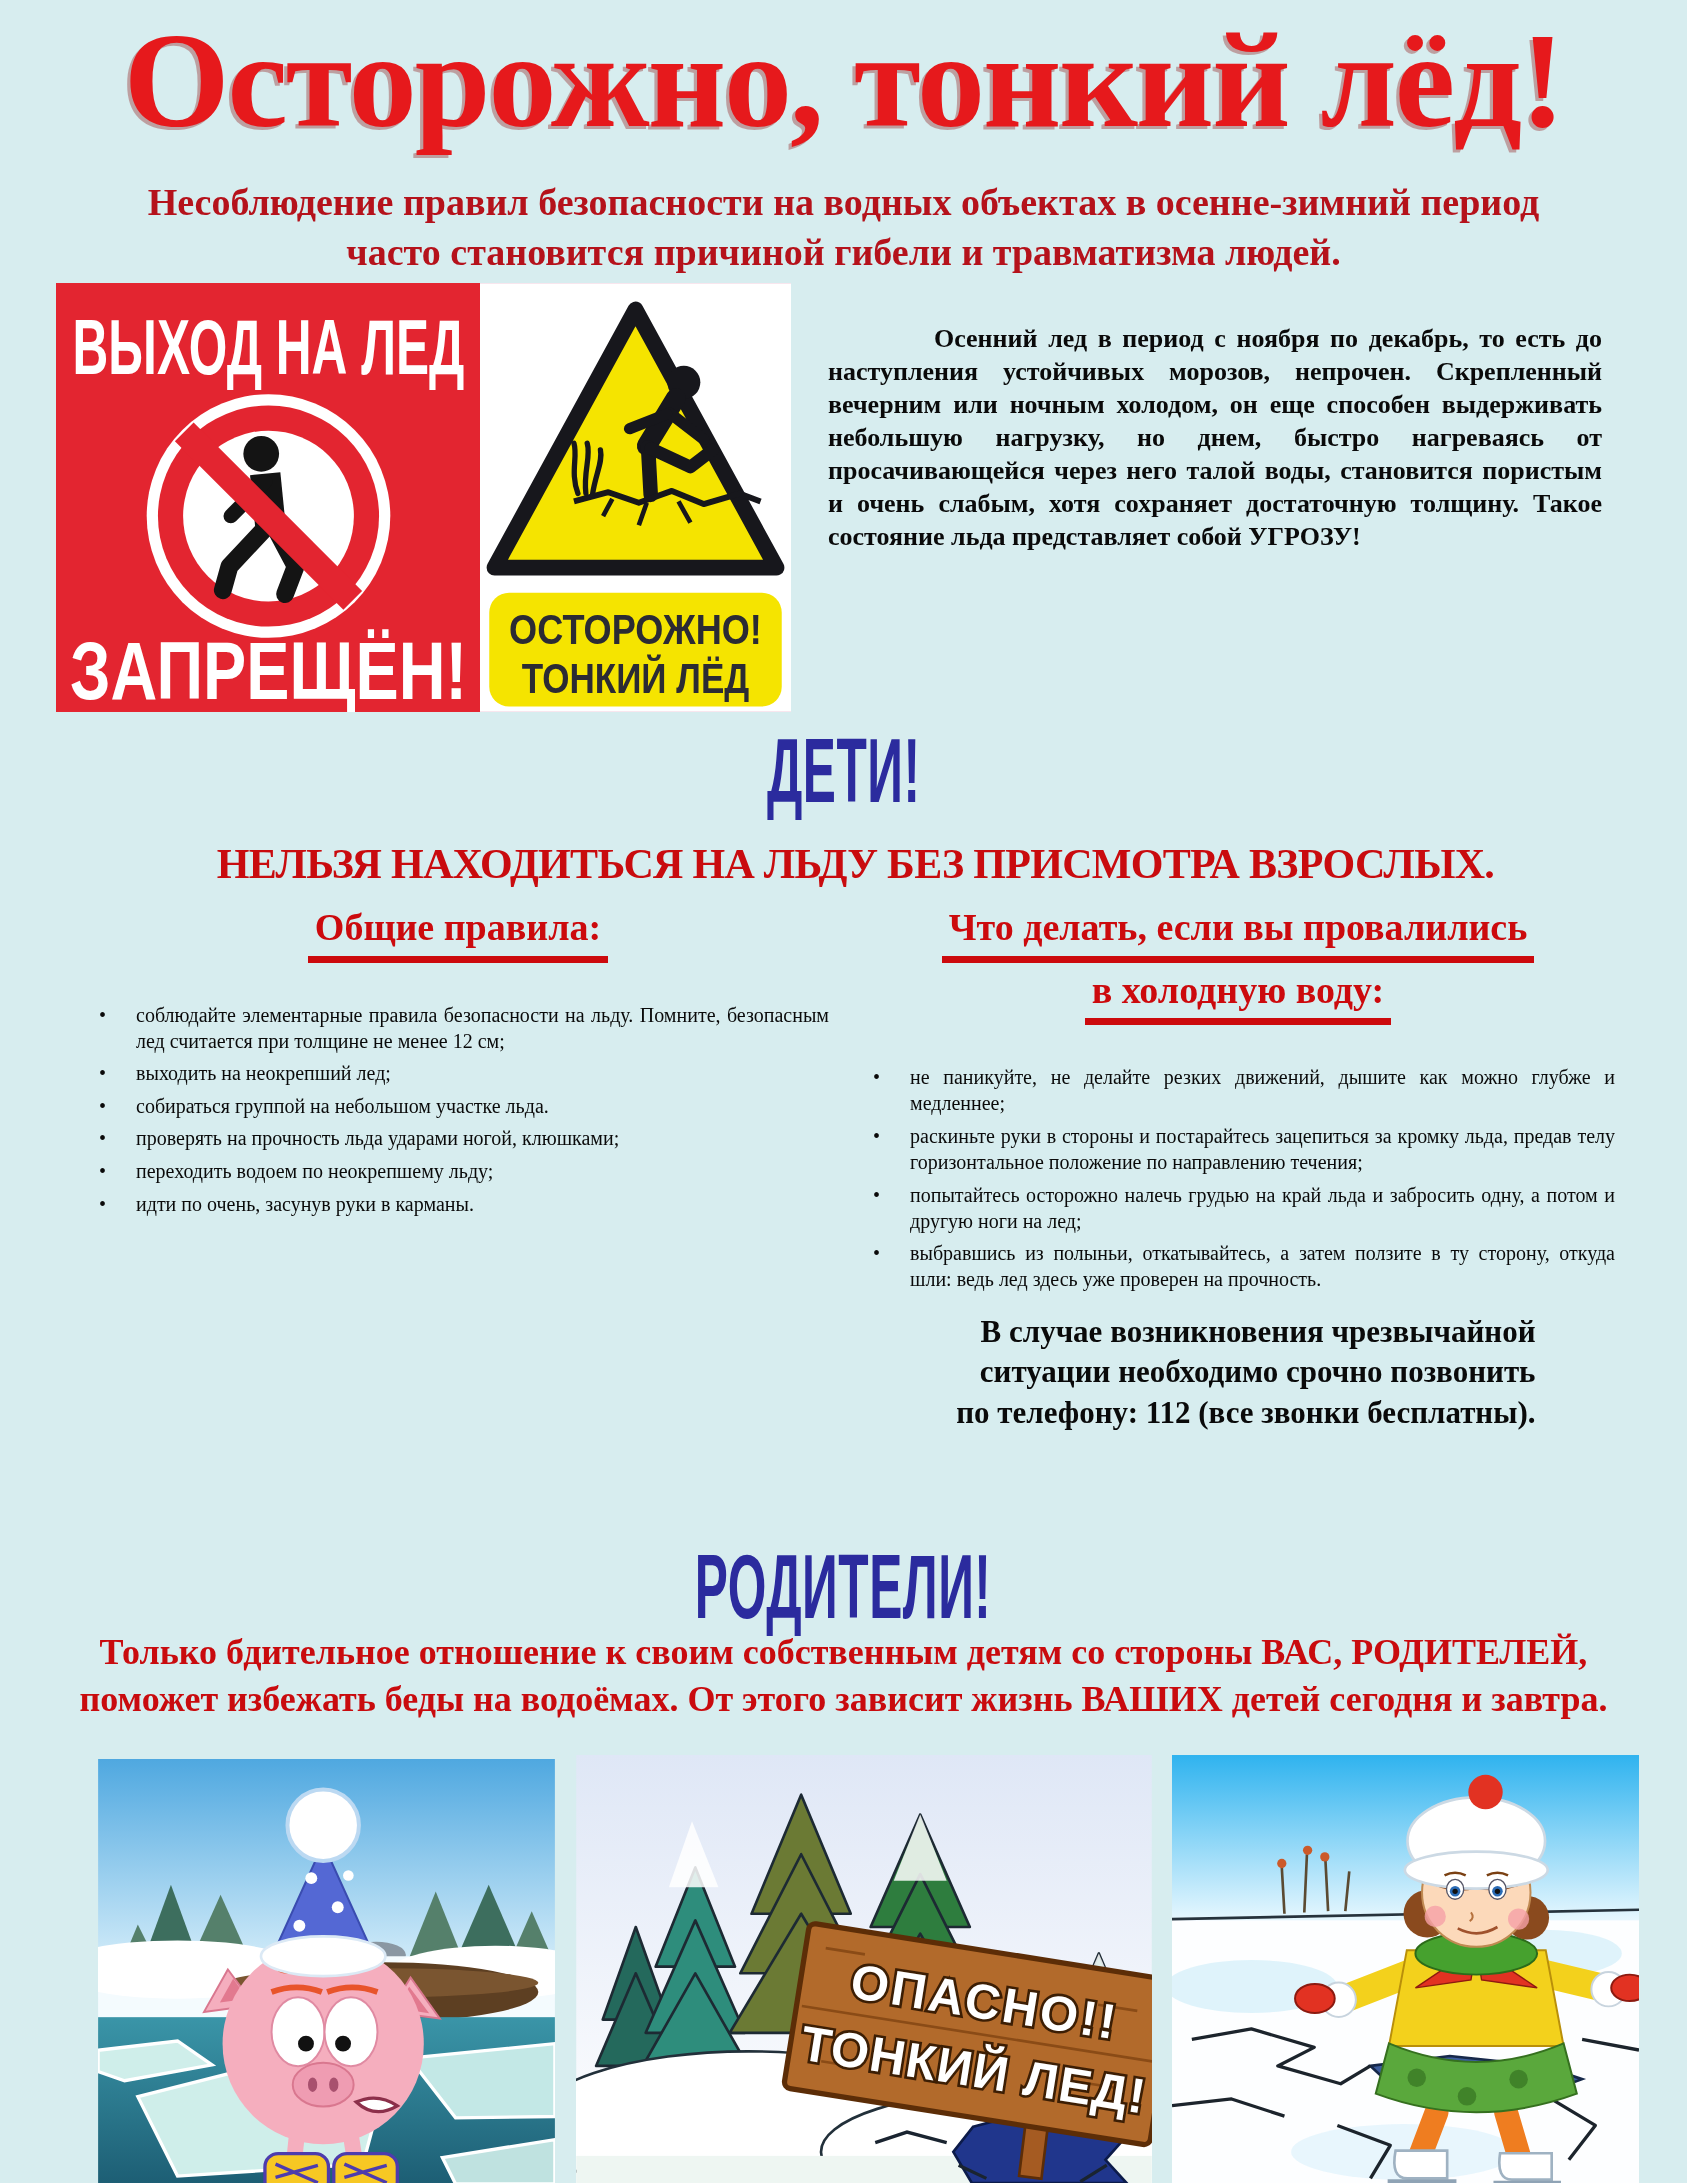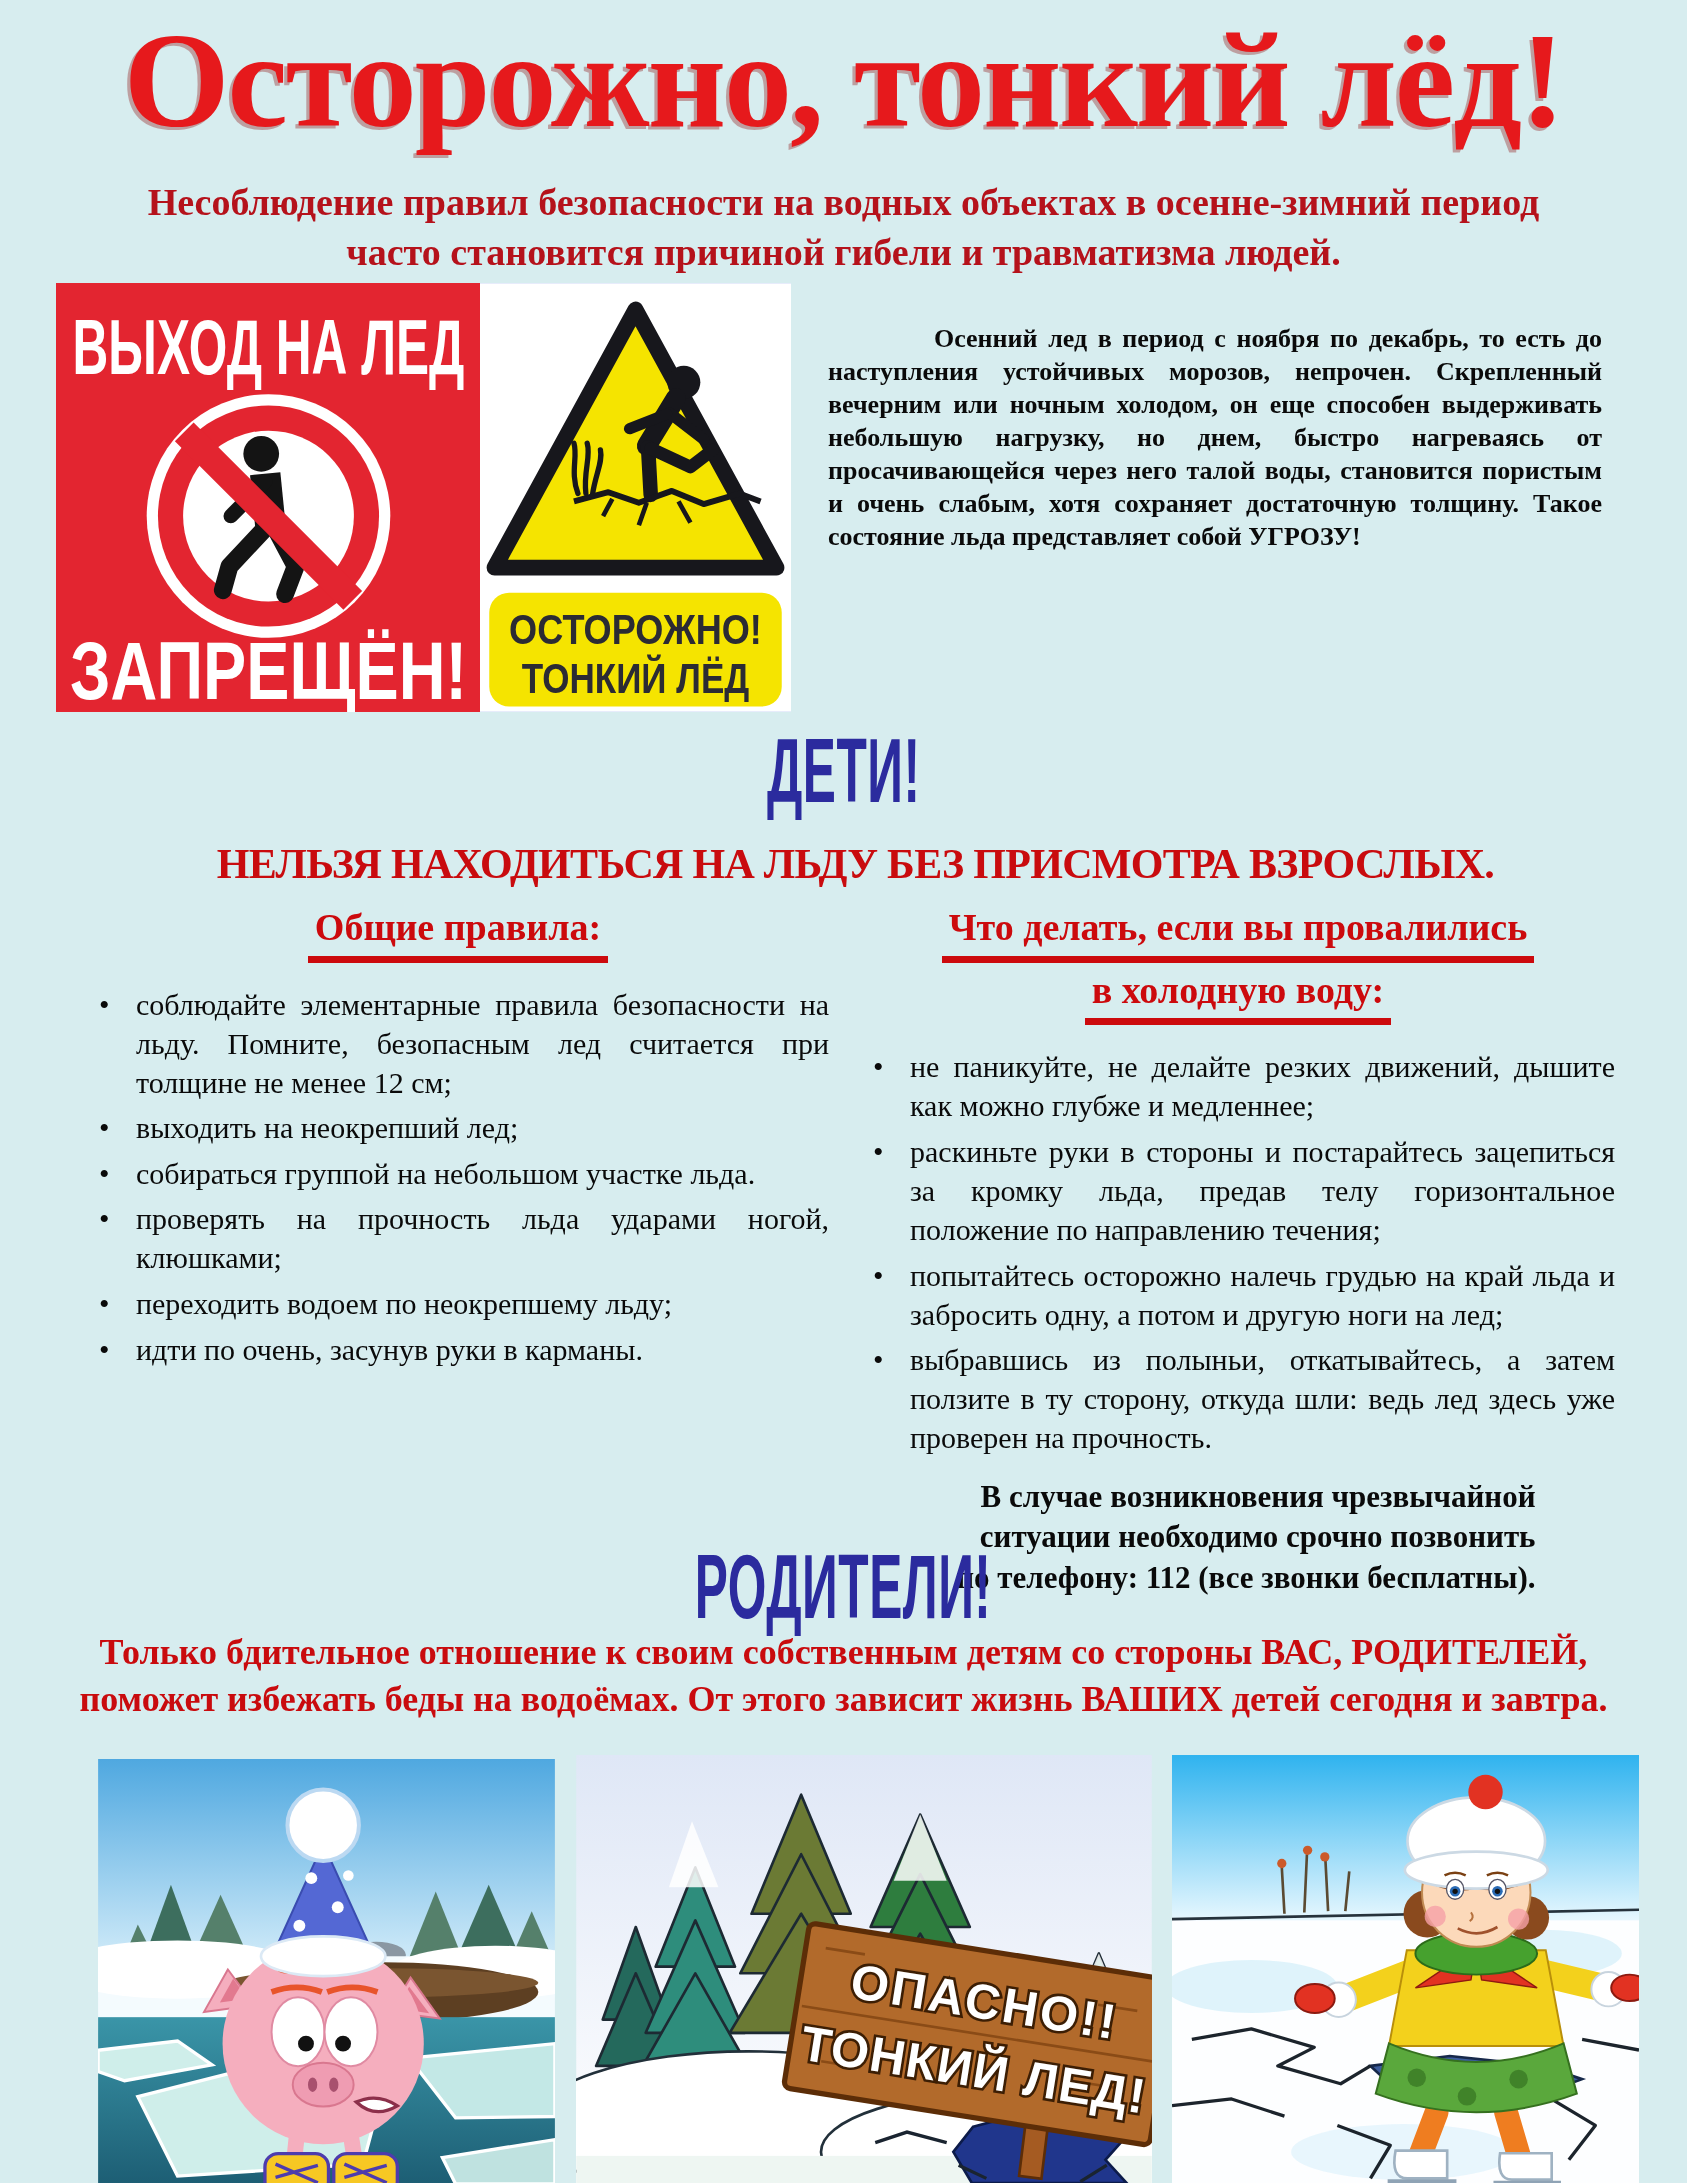--- a/index.html
+++ b/index.html
@@ -15,21 +15,21 @@
   }
   .subtitle{
     position:absolute;top:177px;left:50%;transform:translateX(-50%);
     width:1442px;margin:0;text-align:center;
     font-weight:bold;font-size:38px;line-height:1.32;color:#b5121b;
   }
 
   .sign{position:absolute;}
   .sign svg,.illus svg{display:block;width:100%;height:100%;}
   .sign-red{left:56px;top:283px;width:425px;height:429px;}
-  .sign-warning{left:480px;top:283px;width:311px;height:429px;background:#1d4ed8;}
+  .sign-warning{left:480px;top:283px;width:311px;height:429px;background:#be185d;}
 
   .intro{
     position:absolute;left:828px;top:322px;width:774px;margin:0;
     font-weight:bold;font-size:26px;line-height:1.27;
     text-align:justify;text-indent:106px;color:#0a0a0a;
   }
 
   .heading-blue{position:absolute;left:0;width:100%;text-align:center;}
   .deti-wrap{top:736px;}
   .roditeli-wrap{top:1552px;}
@@ -44,22 +44,22 @@
   }
 
   .col{position:absolute;top:904px;}
   .col-left{left:87px;width:742px;}
   .col-right{left:861px;width:754px;}
   .col-header{text-align:center;font-weight:bold;font-size:38px;line-height:1.22;color:#cc0a0d;}
   .col-header .u{
     display:inline-block;border-bottom:7.3px solid #cc0a0d;
     padding:0 6.6px 5.3px;margin-bottom:4px;
   }
-  ul.blist{list-style:none;margin:18px 0 0;padding:0;
-    font-size:30px;line-height:1.3;text-align:justify;color:#0a0a0a;}
+  ul.blist{list-style:none;margin:35px 0 0;padding:0;
+    font-size:20px;line-height:1.3;text-align:justify;color:#0a0a0a;}
   ul.blist li{position:relative;padding-left:49px;margin-bottom:6.6px;}
   ul.blist li::before{content:"\2022";position:absolute;left:12px;top:0;}
   .emergency{
     margin:20px auto 0;width:595px;text-align:right;
     font-weight:bold;font-size:31px;line-height:1.3;color:#0a0a0a;
   }
   .emergency span{display:block;}
 
   .parents-msg{
     position:absolute;top:1629px;left:50%;transform:translateX(-50%);

